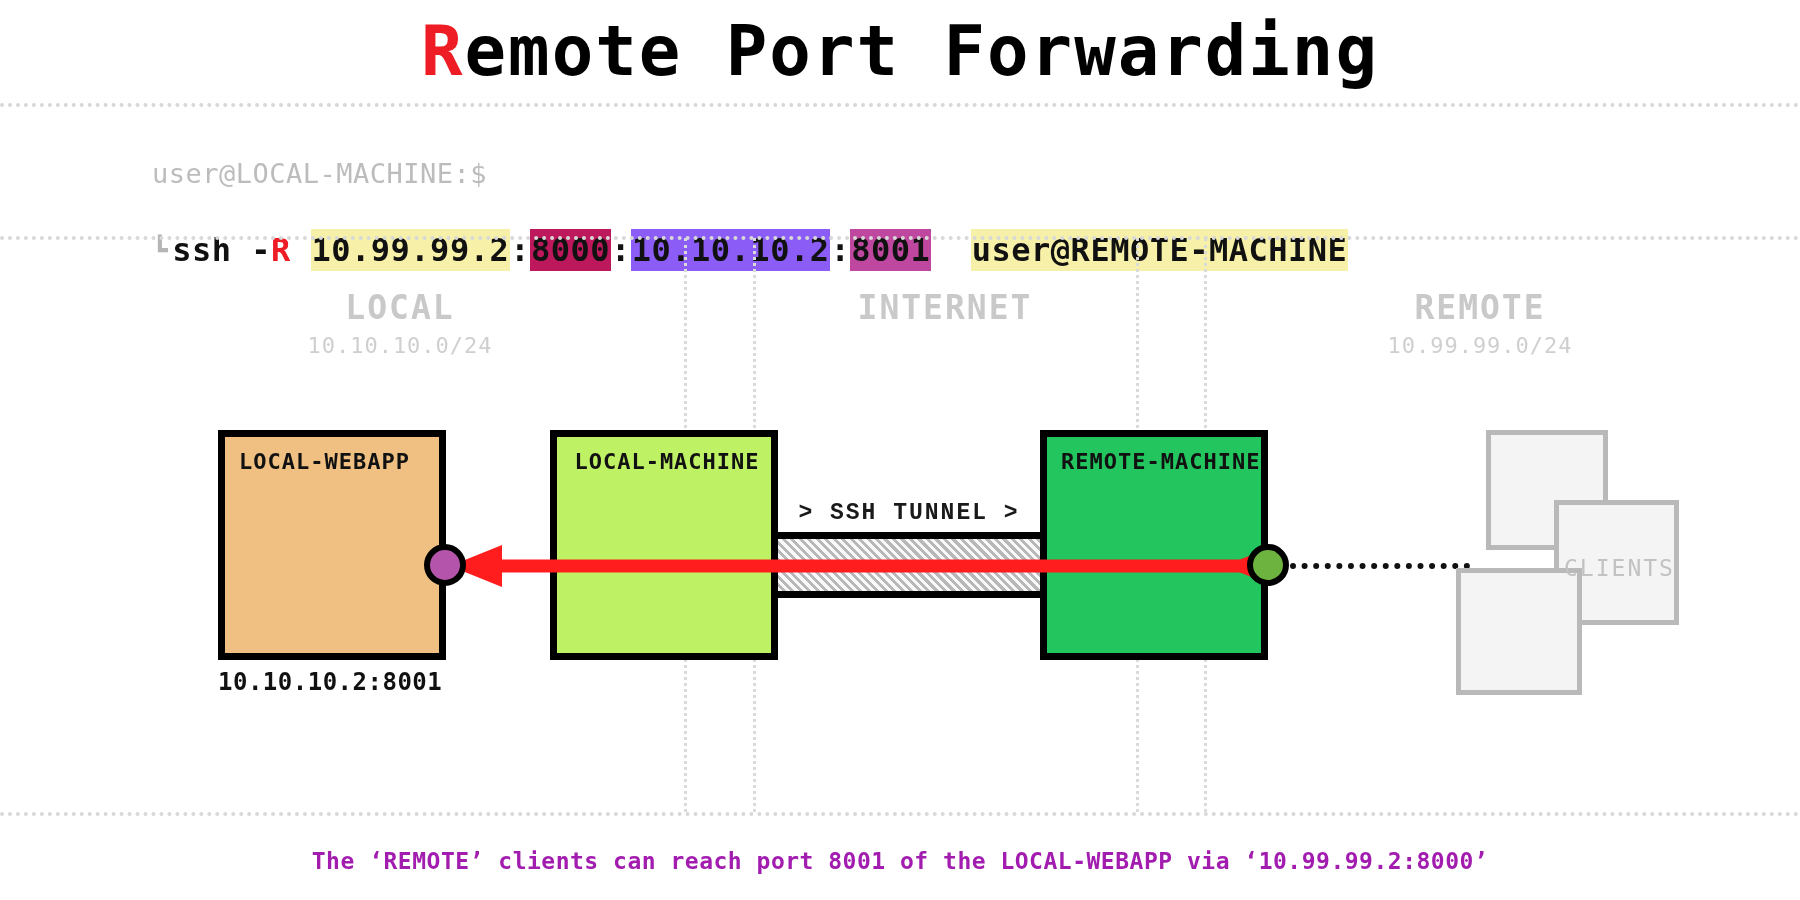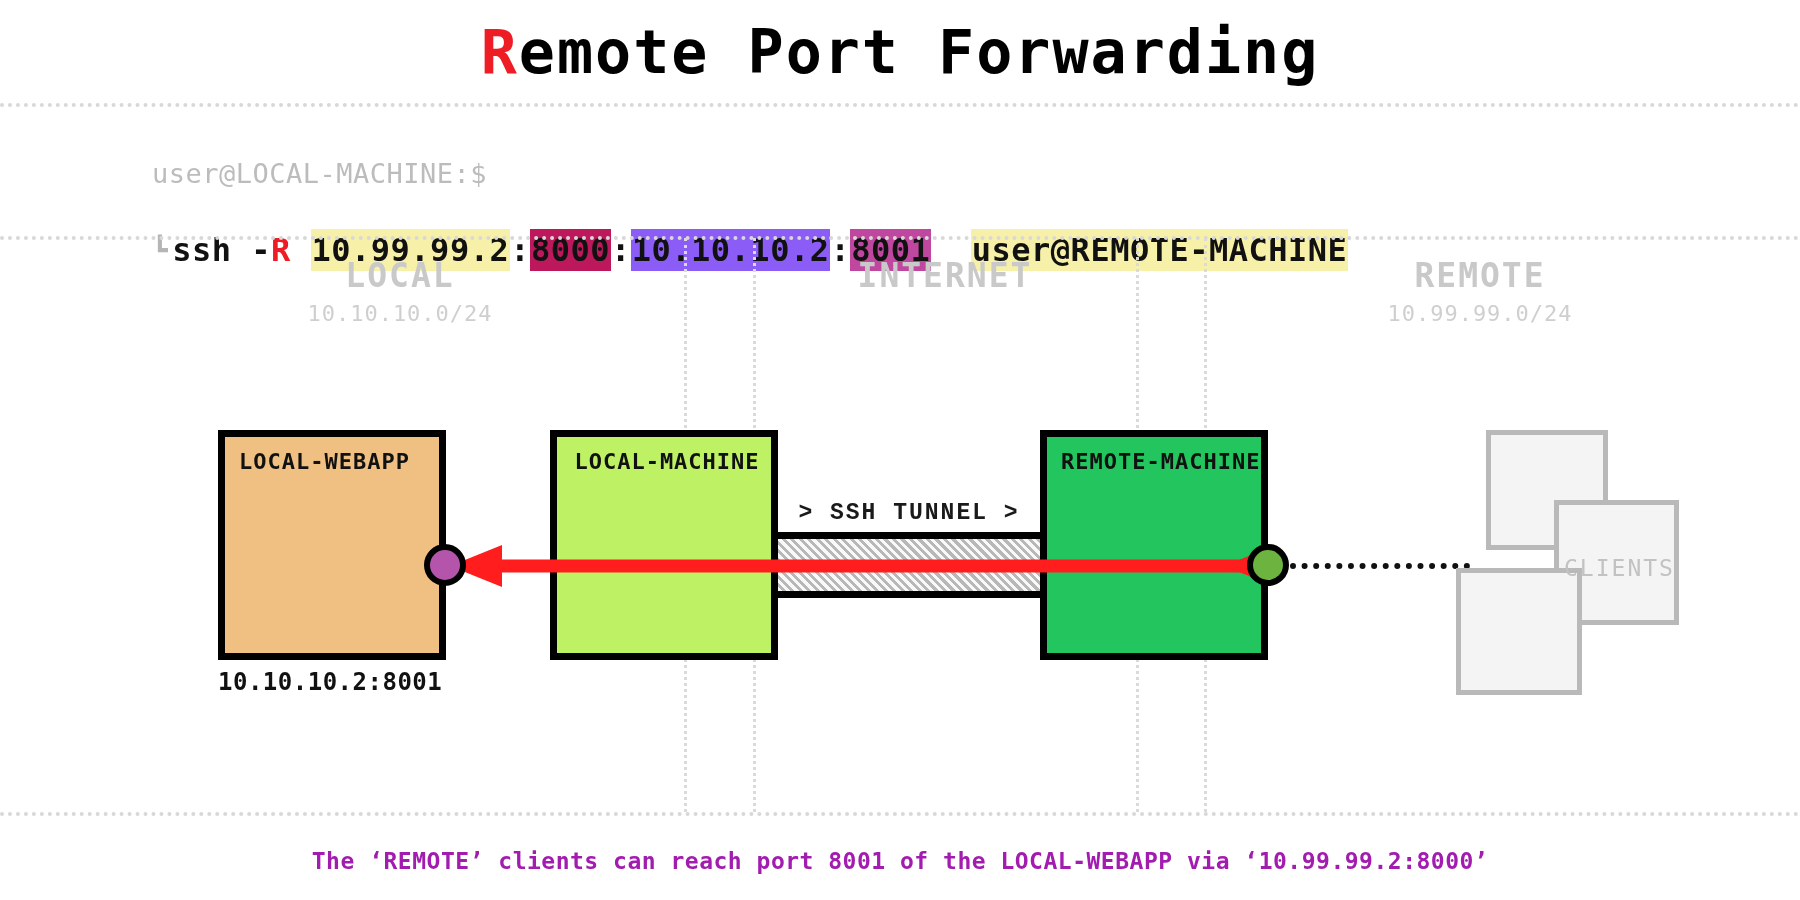--- a/index.html
+++ b/index.html
@@ -28,21 +28,21 @@
     left: 0; top: 0;
     width: 1800px;
     height: 103px;
     display: flex;
     align-items: center;
     justify-content: center;
   }
   #page-title {
     font-family: "DejaVu Sans Mono", "Liberation Mono", monospace;
     font-weight: bold;
-    font-size: 60px;
+    font-size: 69px;
     letter-spacing: 2px;
     color: #000000;
     white-space: pre;
     line-height: 1;
   }
   #page-title .accent { color: #ee1c24; }
 
   
   .hrule {
     position: absolute;
@@ -107,20 +107,21 @@
     position: absolute;
     text-align: center;
     line-height: 1.25;
   }
   .zone-name {
     font-family: "DejaVu Sans Mono", "Liberation Mono", monospace;
     font-weight: bold;
     font-size: 33px;
     color: #c9c9c9;
     letter-spacing: 2px;
+    margin-top: 32px;
   }
   .zone-sub {
     font-family: "DejaVu Sans Mono", "Liberation Mono", monospace;
     font-size: 22px;
     color: #cfcfcf;
     letter-spacing: 1px;
     margin-top: 4px;
   }
   #zone-local    { left: 130px;  top: 255px; width: 540px; }
   #zone-internet { left: 760px;  top: 255px; width: 370px; }

